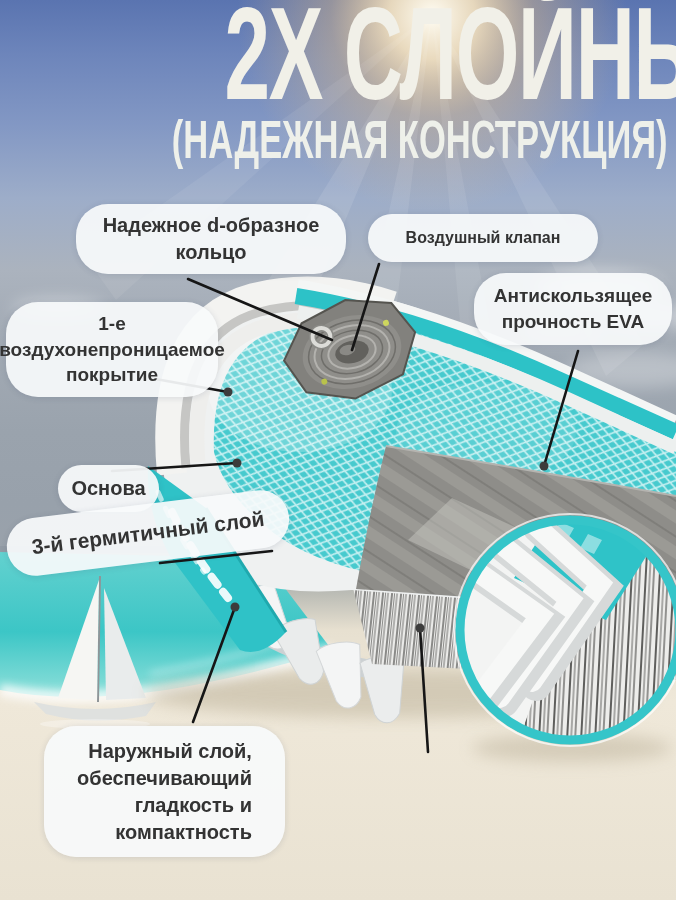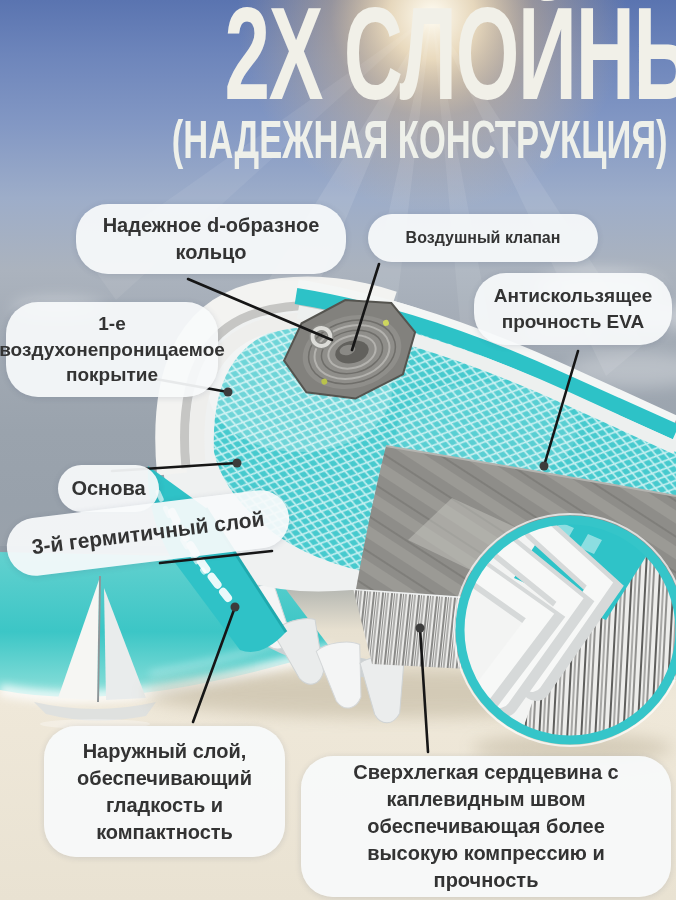--- a/index.html
+++ b/index.html
@@ -18,21 +18,21 @@
     color:#333;font-weight:700;text-align:center;white-space:pre-line;
     line-height:1.35;box-shadow:0 1px 6px rgba(40,60,90,0.14);
   }
   #pill-ring   {left:76px;  top:204px; width:270px; height:70px;  font-size:20px;}
   #pill-valve  {left:368px; top:214px; width:230px; height:48px;  font-size:16px;}
   #pill-eva    {left:474px; top:273px; width:198px; height:72px;  font-size:19px;}
   #pill-layer1 {left:6px;   top:302px; width:212px; height:95px;  font-size:19px;}
   #pill-base   {left:58px;  top:421px; width:101px; height:47px;  font-size:20px;margin-top:44px;}
   #pill-seal3  {left:6px;   top:504px; width:284px; height:58px;  font-size:21px;
                 transform:rotate(-7deg);}
-  #pill-outer  {left:44px;  top:726px; width:241px; height:131px; font-size:20px;}
+  #pill-outer  {left:44px;  top:726px; width:241px; height:131px; font-size:20px;text-align:right;}
   #pill-core   {left:301px; top:756px; width:370px; height:141px; font-size:20px;}
   .title{position:absolute;top:-12px;left:0;width:676px;text-align:center;
          color:#f1f0e8;font-weight:bold;pointer-events:none;}
   .title-main{display:inline-block;font-size:132px;line-height:1.0;
               letter-spacing:-2px;transform:scaleX(0.62);transform-origin:50% 0;
               white-space:nowrap;}
   .title-sub{position:absolute;top:112px;right:8px;color:#eef0ea;font-weight:bold;
              font-size:54px;line-height:1.0;display:inline-block;
              transform:scaleX(0.64);transform-origin:100% 50%;white-space:nowrap;}
 </style>
@@ -241,18 +241,13 @@
 прочность EVA</div>
   <div class="pill" id="pill-layer1">1-е
 воздухонепроницаемое
 покрытие</div>
   <div class="pill" id="pill-base">Основа</div>
   <div class="pill" id="pill-seal3">3-й гермитичный слой</div>
   <div class="pill" id="pill-outer">Наружный слой,
 обеспечивающий
 гладкость и
 компактность</div>
-  <div class="pill" id="pill-core">Сверхлегкая сердцевина с
-каплевидным швом
-обеспечивающая более
-высокую компрессию и
-прочность</div>
 </div>
 
 </body></html>

